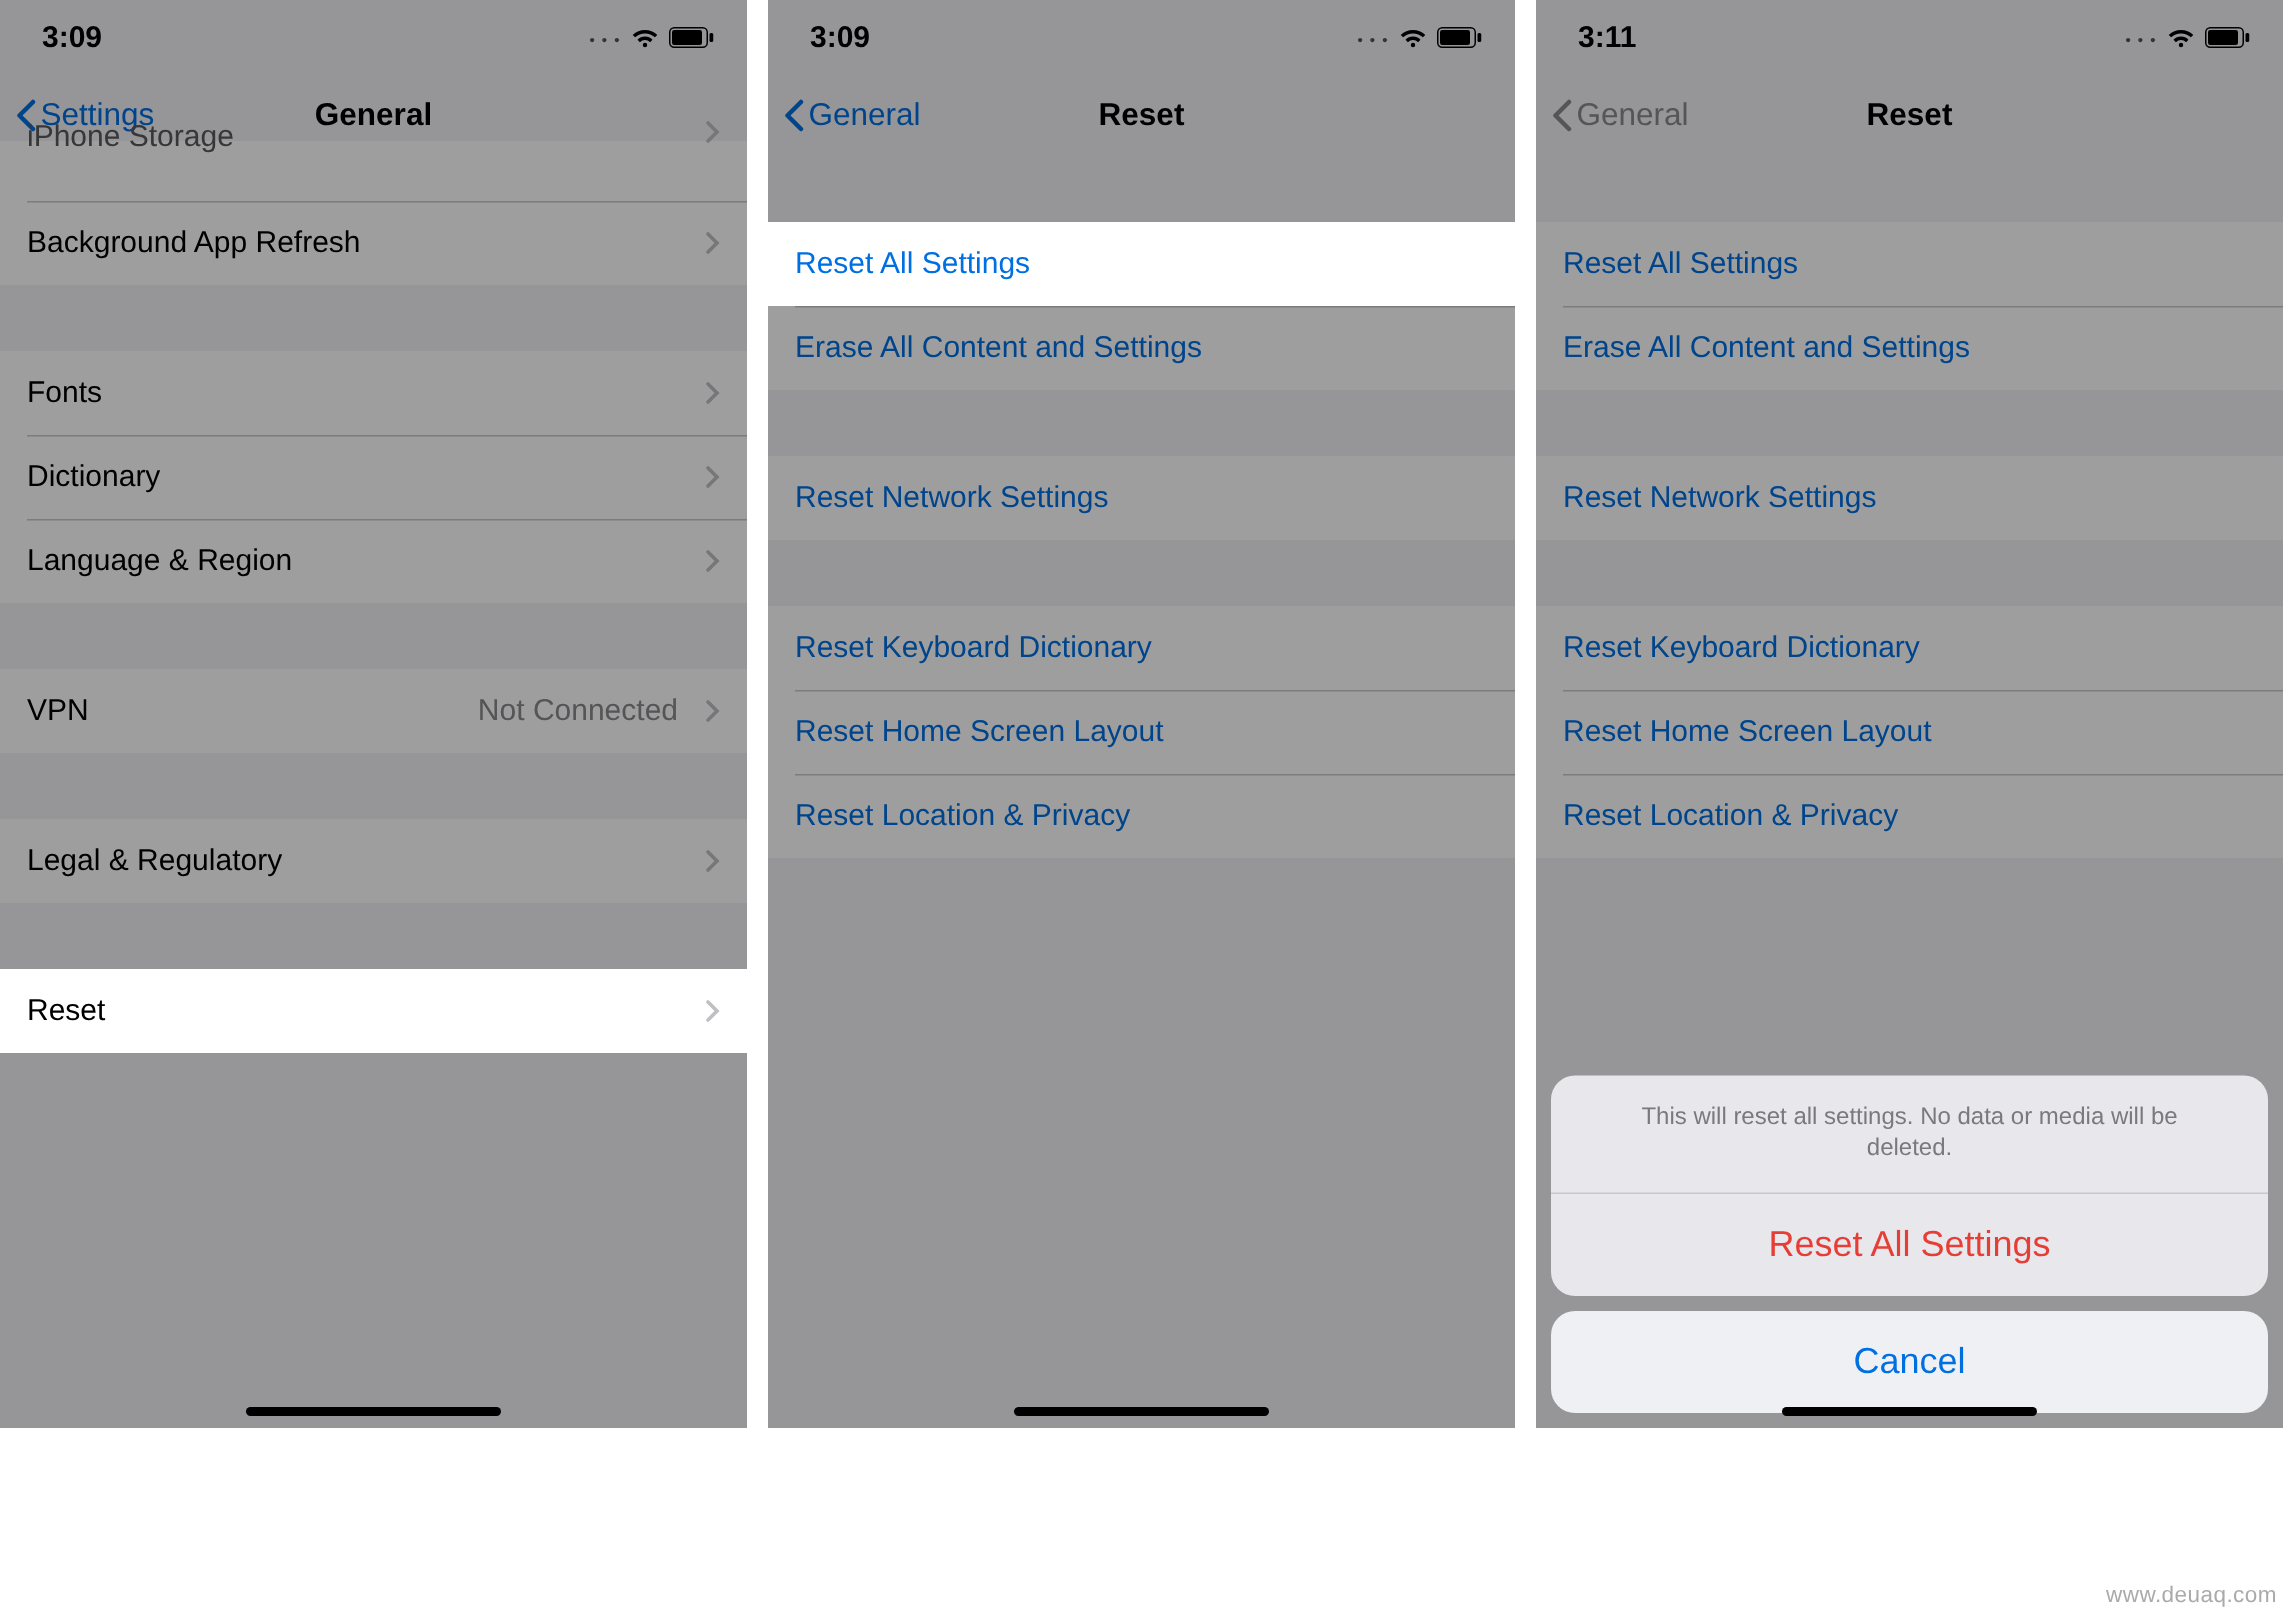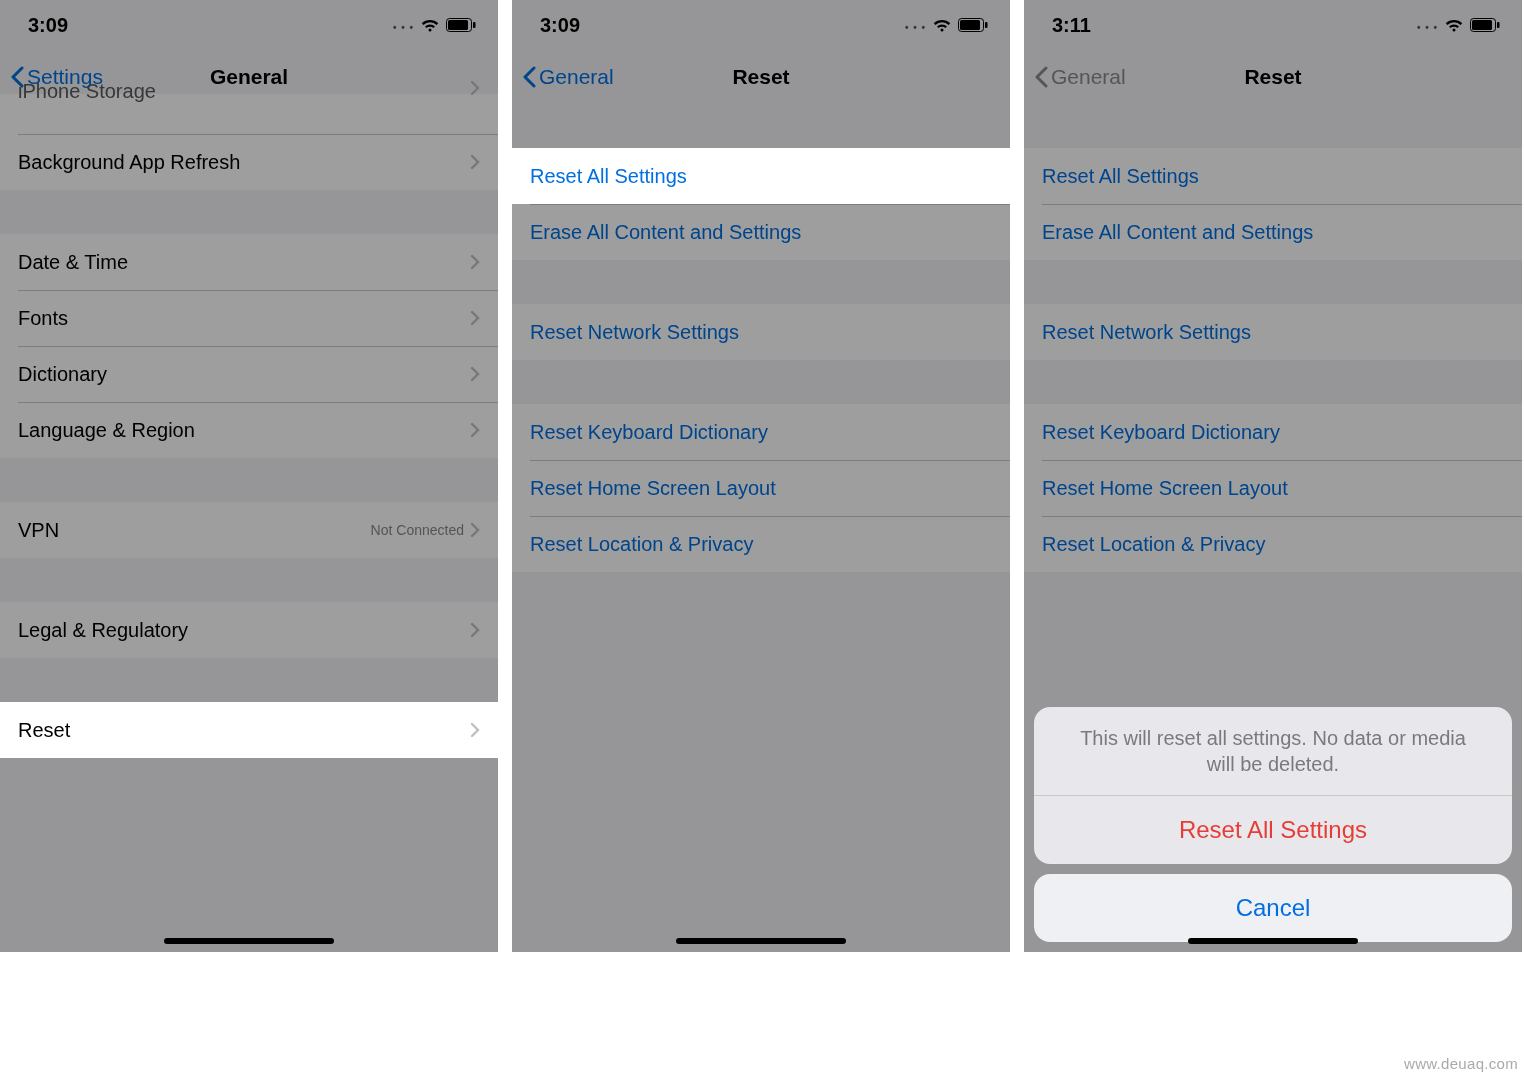--- a/index.html
+++ b/index.html
@@ -12,31 +12,31 @@
   .wifi svg, .batt svg { display:block; }
   .nav { height:54px; display:flex; align-items:center; position:relative; padding: 0 10px; }
   .nav .back { display:flex; align-items:center; color:#006fe2; font-size:21px; gap:3px; }
   .nav .back.disabled { color:#8a8a8d; }
   .nav .title { position:absolute; left:0; right:0; text-align:center; font-size:21px; font-weight:600; color:#000; pointer-events:none; }
   .chev svg { display:block; }
   .list { }
   .cell { background:#fff; height:56px; display:flex; align-items:center; justify-content:space-between; padding: 0 18px; font-size:20px; color:#000; position:relative; }
   .cell + .cell::before { content:""; position:absolute; top:0; left:18px; right:0; height:0.5px; background:#c8c8ca; }
   .cell.link { color:#006fe2; }
-  .cell .detail { color:#8a8a8d; display:flex; align-items:center; gap:6px; font-size:14px; }
+  .cell .detail { color:#8a8a8d; display:flex; align-items:center; gap:18px; font-size:20px; }
   .disclosure svg { display:block; }
   .gap { height:44px; }
   .highlight { position:relative; z-index:5; }
   .clip-top .cell:first-child { color:#8a8a8d; }
   
   .home-ind { position:absolute; bottom:8px; left:50%; transform:translateX(-50%); width:170px; height:6px; background:#000; border-radius:3px; z-index:6; }
   
   .sheet { position:absolute; bottom:10px; left:10px; right:10px; z-index:6; }
   .sheet-group { background:#e8e8ec; border-radius:16px; overflow:hidden; margin-bottom:10px; }
-  .sheet-msg { color:#7a7a7e; font-size:20px; text-align:center; padding: 18px 30px; line-height:1.3; border-bottom: 0.5px solid #c8c8ca; }
+  .sheet-msg { color:#7a7a7e; font-size:16px; text-align:center; padding: 18px 30px; line-height:1.3; border-bottom: 0.5px solid #c8c8ca; }
   .sheet-btn { text-align:center; font-size:24px; padding: 20px 0; }
   .sheet-btn.danger { color:#e63e36; }
   .sheet-cancel { background:#eff0f4; border-radius:16px; text-align:center; font-size:24px; color:#006fe2; font-weight:400; padding:20px 0; }
   .watermark { position:fixed; right:6px; bottom:6px; font-size:15px; color:#aaa; z-index:50; letter-spacing:0.3px; }
 </style>
 </head>
 <body>
 
 <div class="phone dim">
   <div class="status-bar">
@@ -85,30 +85,20 @@
       <span class="detail">
           <span class="disclosure">
             <svg width="10" height="16" viewBox="0 0 10 16">
               <path d="M2 2l6 6-6 6" stroke="#c0c0c4" stroke-width="2.4" fill="none" stroke-linecap="round"></path>
             </svg>
           </span>
         </span>
     </div>
     <div class="gap"></div>
     <div class="cell">
-      <span>Date &amp; Time</span>
-      <span class="detail">
-          <span class="disclosure">
-            <svg width="10" height="16" viewBox="0 0 10 16">
-              <path d="M2 2l6 6-6 6" stroke="#c0c0c4" stroke-width="2.4" fill="none" stroke-linecap="round"></path>
-            </svg>
-          </span>
-        </span>
-    </div>
-    <div class="cell">
       <span>Fonts</span>
       <span class="detail">
           <span class="disclosure">
             <svg width="10" height="16" viewBox="0 0 10 16">
               <path d="M2 2l6 6-6 6" stroke="#c0c0c4" stroke-width="2.4" fill="none" stroke-linecap="round"></path>
             </svg>
           </span>
         </span>
     </div>
     <div class="cell">

